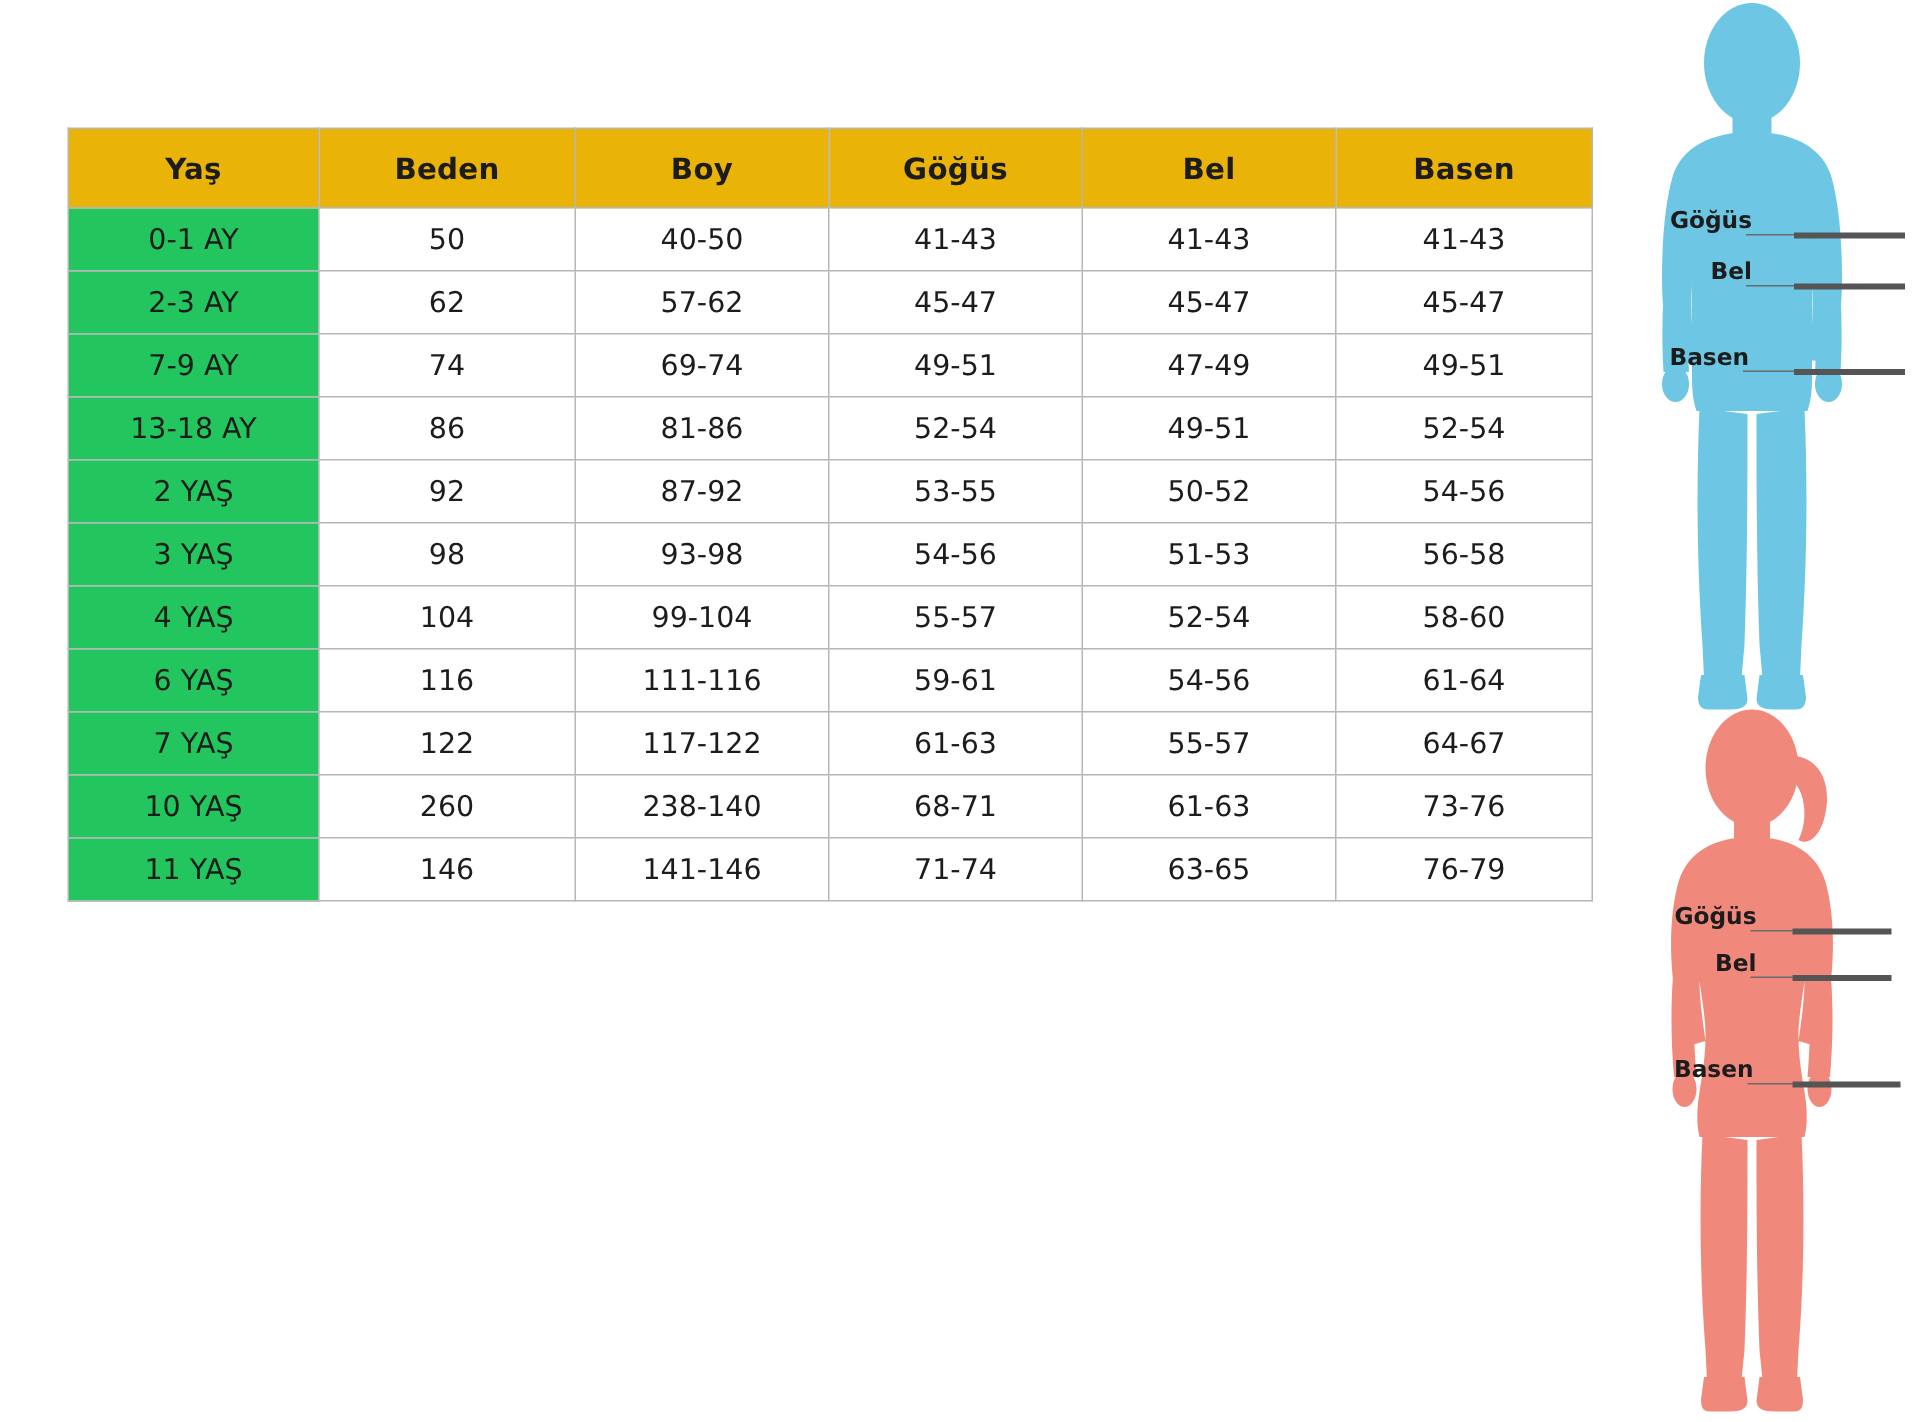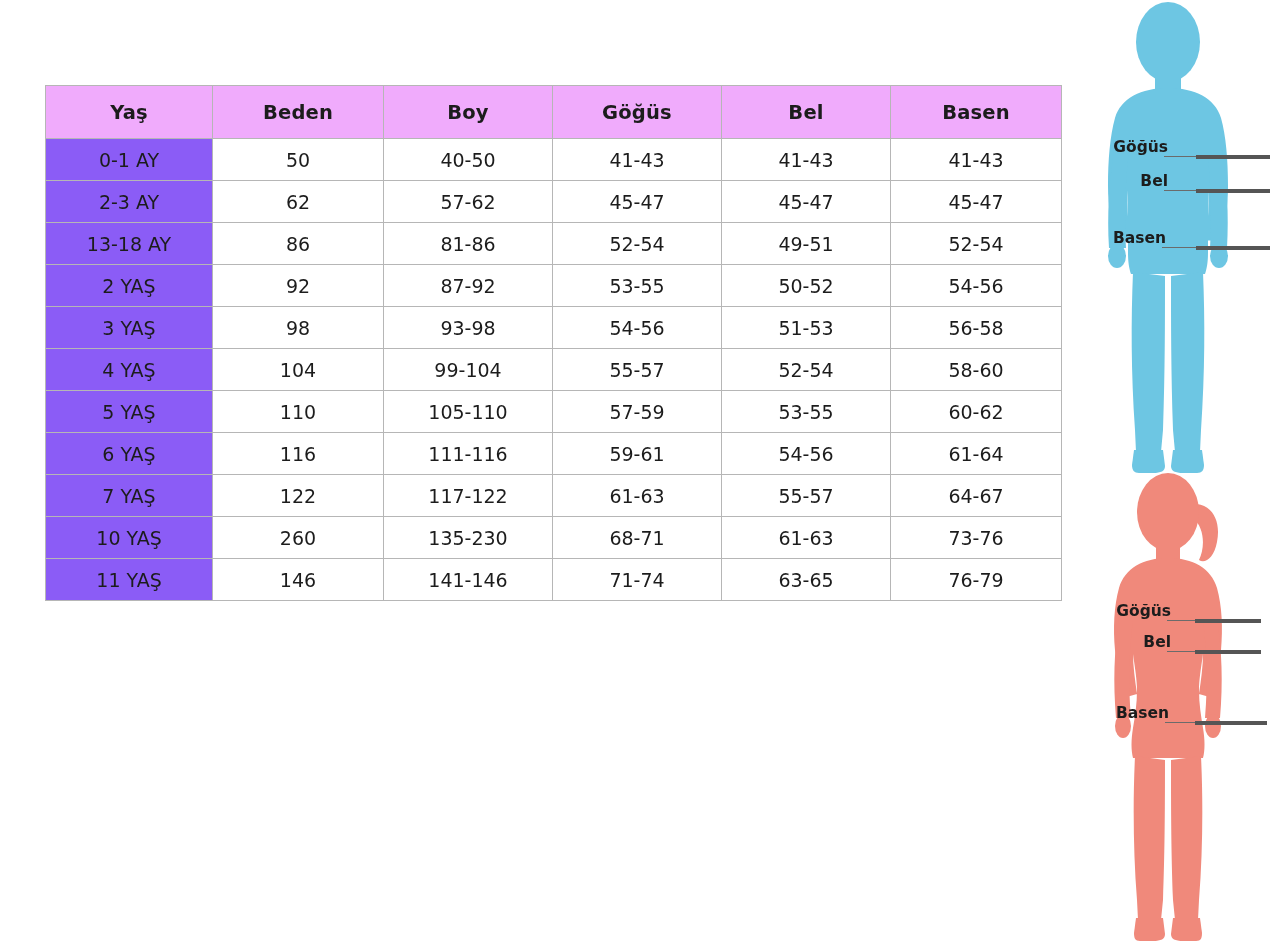--- a/index.html
+++ b/index.html
@@ -31,28 +31,28 @@
   table.size-table td {
     border: 1px solid #b6b6b6;
     text-align: center;
     font-size: 19px;
     color: #1c1c1c;
     height: 41px;
     padding: 0;
     font-weight: normal;
   }
   table.size-table thead th {
-    background: #f0abfc;
+    background: #eab308;
     font-weight: bold;
     font-size: 19.5px;
     height: 52px;
     letter-spacing: .2px;
   }
   table.size-table tbody td.col-age {
-    background: #8b5cf6;
+    background: #22c55e;
   }
   table.size-table tbody td {
     background: #ffffff;
   }
 
   
   #figures {
     position: absolute;
     left: 1055px;
     top: 0;
@@ -126,20 +126,28 @@
         </tr>
         <tr>
           <td class="col-age">2-3 AY</td>
           <td>62</td>
           <td>57-62</td>
           <td>45-47</td>
           <td>45-47</td>
           <td>45-47</td>
         </tr>
         <tr>
+          <td class="col-age">7-9 AY</td>
+          <td>74</td>
+          <td>69-74</td>
+          <td>49-51</td>
+          <td>47-49</td>
+          <td>49-51</td>
+        </tr>
+        <tr>
           <td class="col-age">13-18 AY</td>
           <td>86</td>
           <td>81-86</td>
           <td>52-54</td>
           <td>49-51</td>
           <td>52-54</td>
         </tr>
         <tr>
           <td class="col-age">2 YAŞ</td>
           <td>92</td>
@@ -158,47 +166,39 @@
         </tr>
         <tr>
           <td class="col-age">4 YAŞ</td>
           <td>104</td>
           <td>99-104</td>
           <td>55-57</td>
           <td>52-54</td>
           <td>58-60</td>
         </tr>
         <tr>
-          <td class="col-age">5 YAŞ</td>
-          <td>110</td>
-          <td>105-110</td>
-          <td>57-59</td>
-          <td>53-55</td>
-          <td>60-62</td>
-        </tr>
-        <tr>
           <td class="col-age">6 YAŞ</td>
           <td>116</td>
           <td>111-116</td>
           <td>59-61</td>
           <td>54-56</td>
           <td>61-64</td>
         </tr>
         <tr>
           <td class="col-age">7 YAŞ</td>
           <td>122</td>
           <td>117-122</td>
           <td>61-63</td>
           <td>55-57</td>
           <td>64-67</td>
         </tr>
         <tr>
           <td class="col-age">10 YAŞ</td>
           <td>260</td>
-          <td>135-230</td>
+          <td>238-140</td>
           <td>68-71</td>
           <td>61-63</td>
           <td>73-76</td>
         </tr>
         <tr>
           <td class="col-age">11 YAŞ</td>
           <td>146</td>
           <td>141-146</td>
           <td>71-74</td>
           <td>63-65</td>

